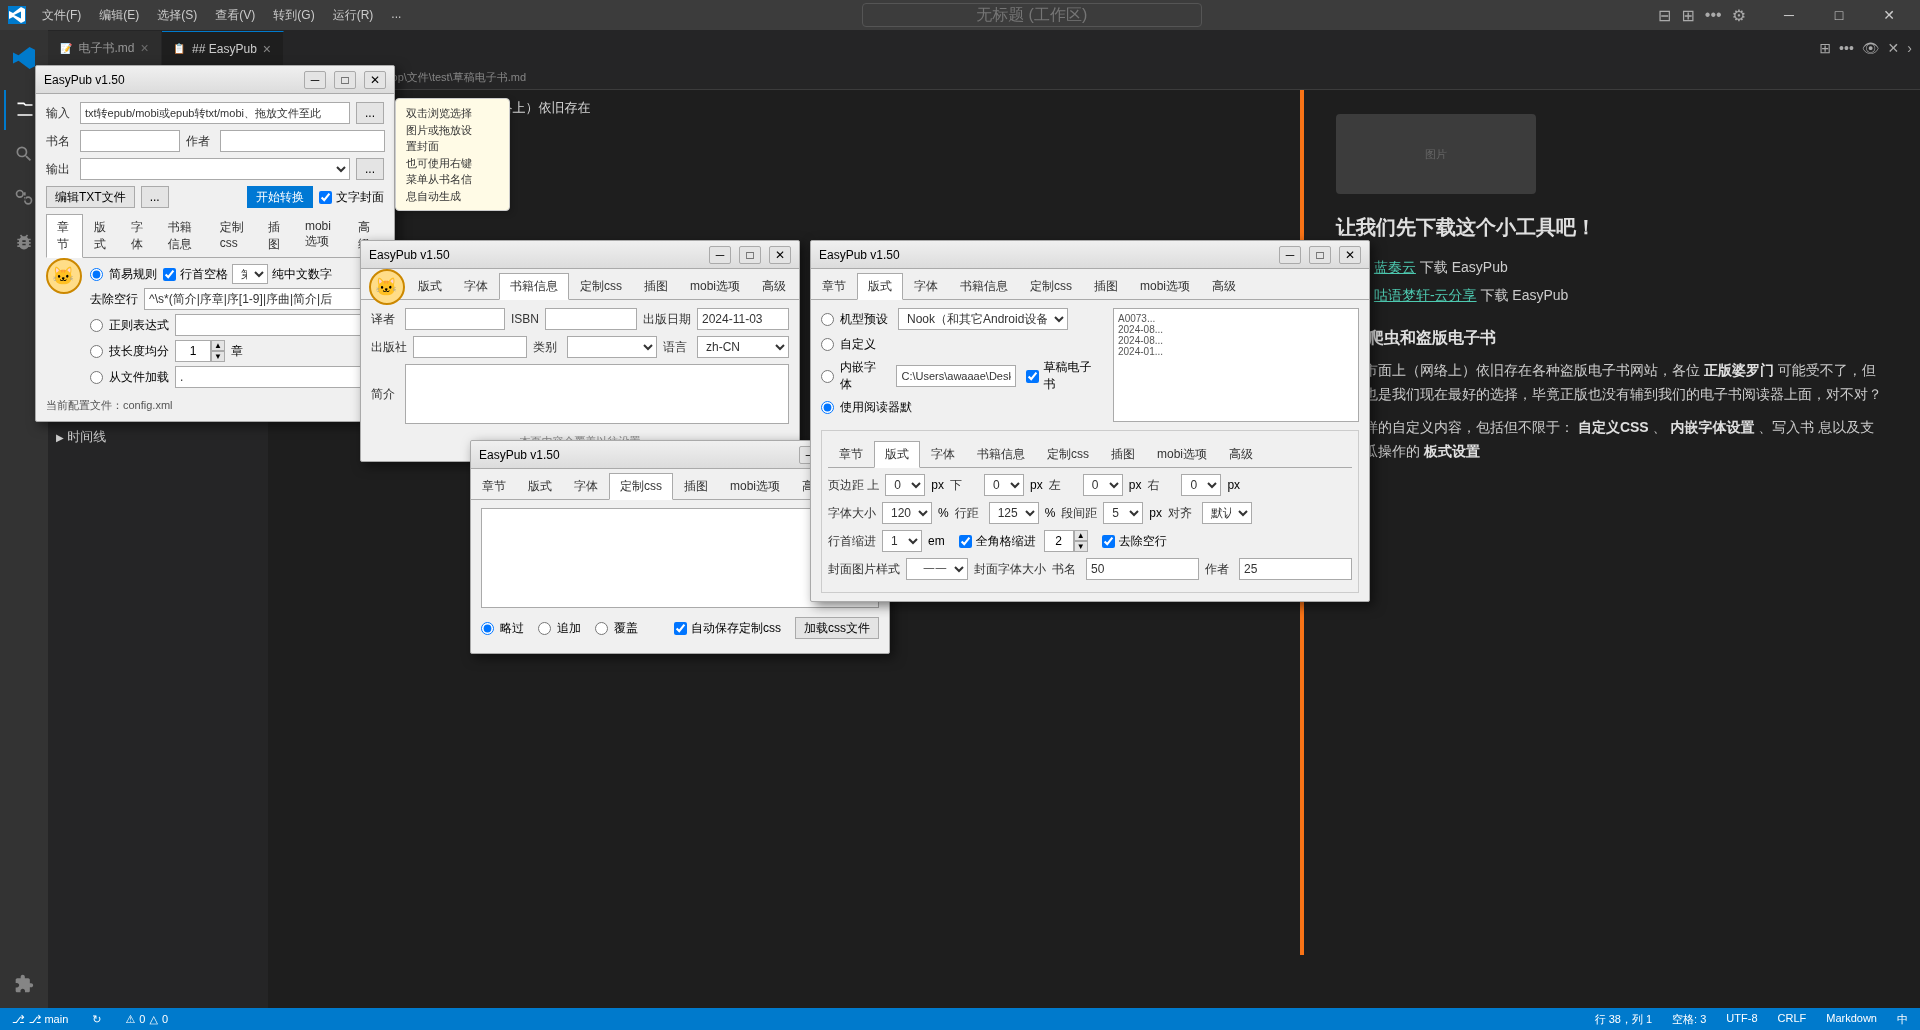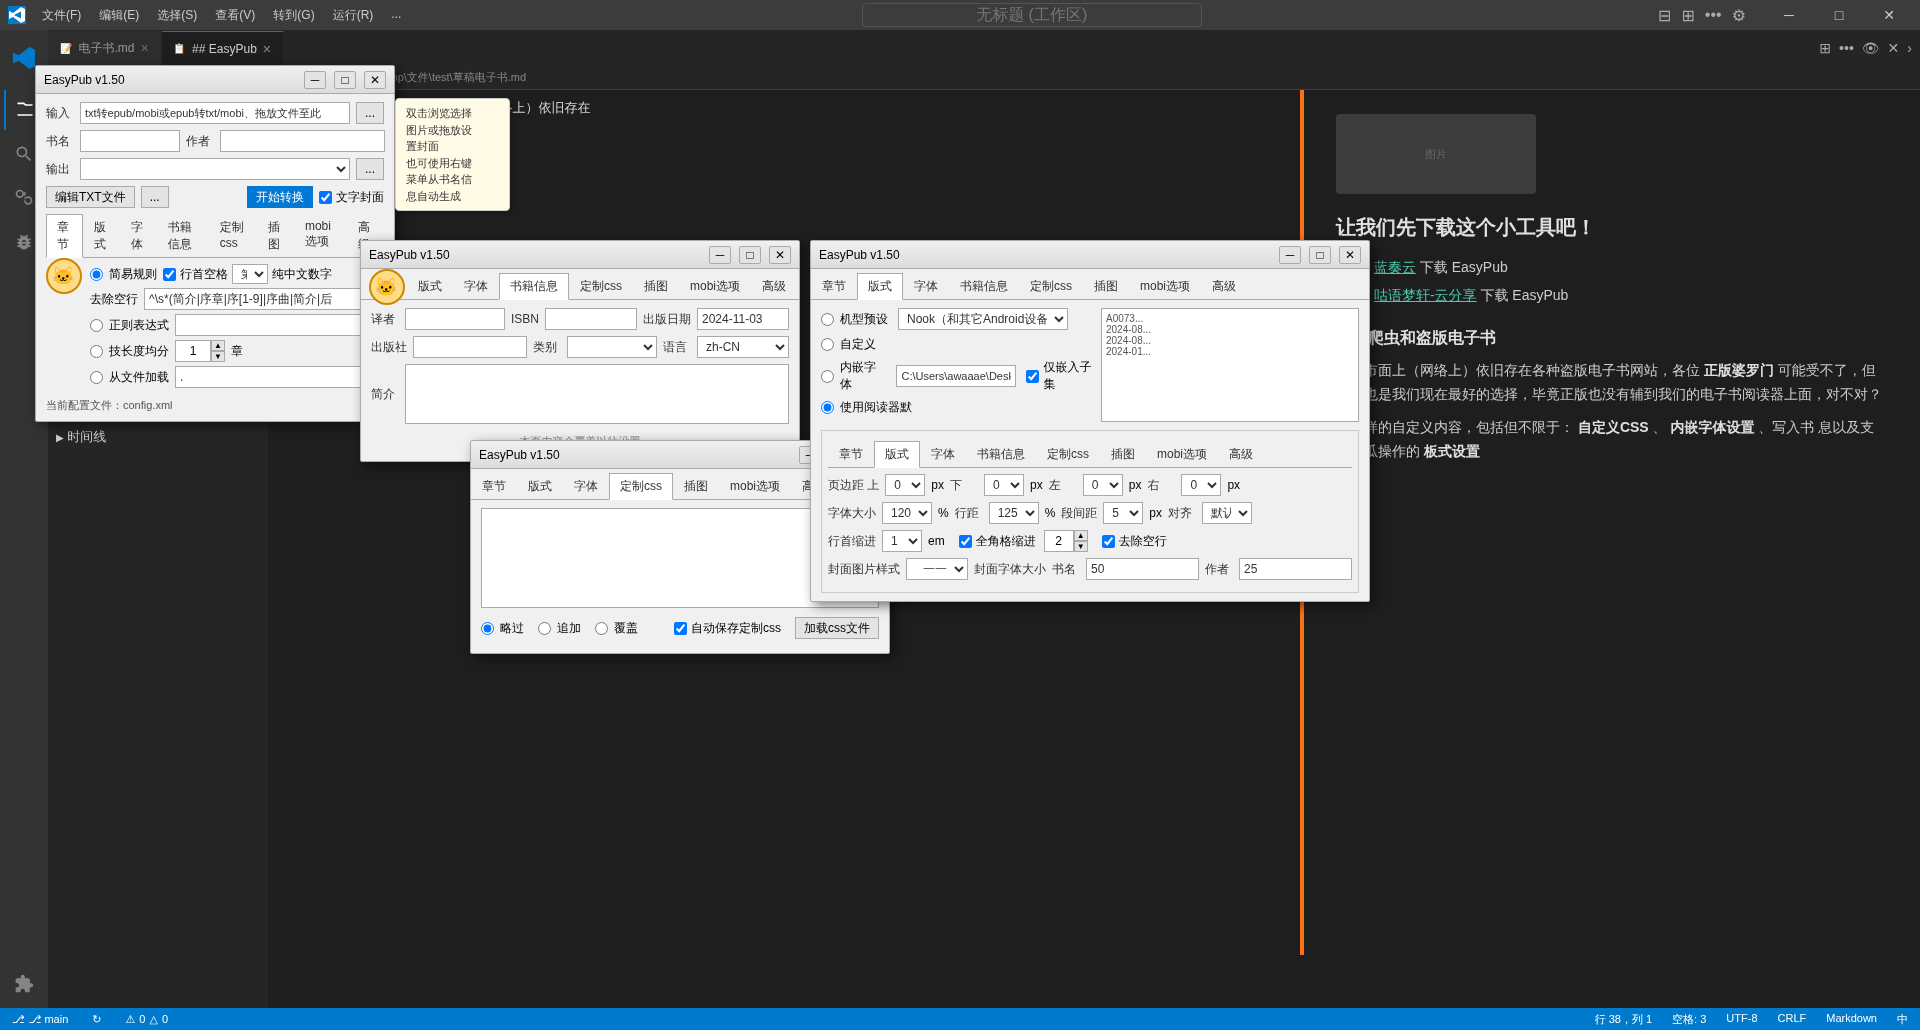--- a/index.html
+++ b/index.html
@@ -953,21 +953,21 @@
     <div class="dialog-tab">字体</div>
     <div class="dialog-tab">书籍信息</div>
     <div class="dialog-tab">定制css</div>
     <div class="dialog-tab">插图</div>
     <div class="dialog-tab">mobi选项</div>
     <div class="dialog-tab">高级</div>
   </div>
 
   <div class="dialog-content">
 
-    <div style="display:flex;">
+    <div style="display:flex;gap:12px;">
 
       <div style="width:280px;">
 
         <div class="radio-item" style="margin-bottom:6px;">
           <input type="radio" name="device" style="">
           <span>机型预设</span>
           <select class="form-select" style="width:170px;margin-left:4px;">
             <option>Nook（和其它Android设备）</option>
           </select>
         </div>
@@ -976,21 +976,21 @@
           <input type="radio" name="device" style="">
           <span>自定义</span>
         </div>
 
         <div class="radio-item" style="margin-bottom:6px;">
           <input type="radio" name="device" style="">
           <span>内嵌字体</span>
           <input class="form-input" value="C:\Users\awaaae\Desktop\easy" style="width: 120px; font-size: 11px; margin-left: 4px;">
           <div class="checkbox-item" style="margin-left:4px;">
             <input type="checkbox" checked="" style="">
-            <span>仅嵌入子集</span>
+            <span>草稿电子书</span>
           </div>
         </div>
 
         <div class="radio-item" style="margin-bottom:6px;">
           <input type="radio" name="device" checked="" style="">
           <span>使用阅读器默</span>
         </div>
       </div>
 
       <div style="flex:1;background:#fff;border:1px solid #aaa;padding:4px;font-size:11px;color:#333;">

